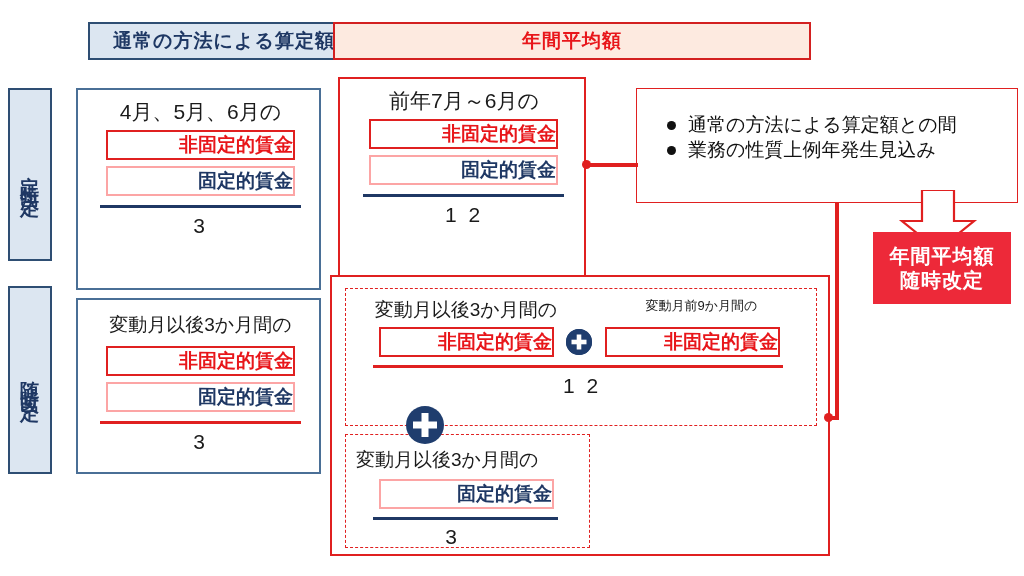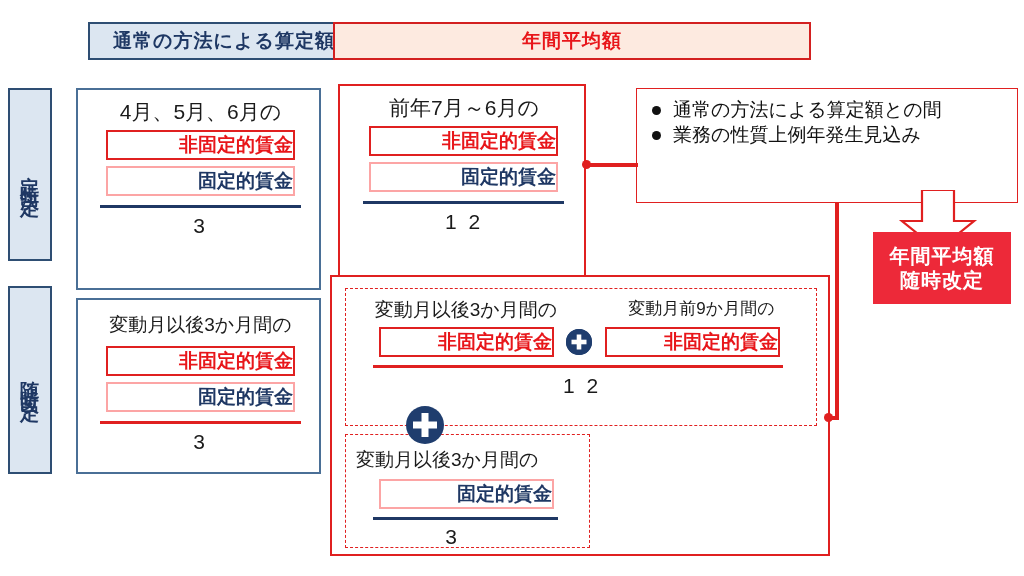--- a/index.html
+++ b/index.html
@@ -92,21 +92,21 @@
     background:#1f3d6e;
     display:flex;align-items:center;justify-content:center;
   }
 
   
   .callout{
     background:#ffffff;
     border:1.5px solid #e02020;
     padding:8px 10px 6px 12px;
   }
-  .callout ul{margin:0;padding:0;list-style:none;}
+  .callout ul{margin:15px;padding:0;list-style:none;}
   .callout li{
     position:relative;
     padding-left:24px;
     color:#111;
     line-height:1.32;
   }
   .callout li::before{
     content:"";
     position:absolute;left:3px;top:0.46em;
     width:9px;height:9px;border-radius:50%;
@@ -159,21 +159,21 @@
     <div class="abs pill pill-red" style="left:28px;top:40px;width:189px;height:30px;font-size:19px;">
       <span>非固定的賃金</span>
     </div>
     <div class="abs pill pill-blue" style="left:28px;top:76px;width:189px;height:30px;font-size:19px;">
       <span>固定的賃金</span>
     </div>
     <div class="abs frac-bar navy" style="left:22px;top:115px;width:201px;"></div>
     <div class="abs denom" style="left:0;top:124px;width:245px;font-size:21px;">3</div>
   </div>
 
-  <div class="abs card-red" style="left:338px;top:84px;width:248px;height:208px;">
+  <div class="abs card-red" style="left:338px;top:77px;width:248px;height:208px;">
     <div class="abs caption" style="left:0;top:8px;width:248px;font-size:21px;">前年7月～6月の</div>
     <div class="abs pill pill-red" style="left:29px;top:40px;width:189px;height:30px;font-size:19px;">
       <span>非固定的賃金</span>
     </div>
     <div class="abs pill pill-blue" style="left:29px;top:76px;width:189px;height:30px;font-size:19px;">
       <span>固定的賃金</span>
     </div>
     <div class="abs frac-bar navy" style="left:23px;top:115px;width:201px;"></div>
     <div class="abs denom" style="left:0;top:124px;width:248px;font-size:21px;">1 2</div>
   </div>
@@ -187,21 +187,21 @@
       <span>固定的賃金</span>
     </div>
     <div class="abs frac-bar red" style="left:22px;top:121px;width:201px;"></div>
     <div class="abs denom" style="left:0;top:130px;width:245px;font-size:21px;">3</div>
   </div>
 
   <div class="abs card-red" style="left:330px;top:275px;width:500px;height:281px;"></div>
 
   <div class="abs card-dashed" style="left:345px;top:288px;width:472px;height:138px;">
     <div class="abs caption" style="left:10px;top:8px;width:220px;font-size:19px;">変動月以後3か月間の</div>
-    <div class="abs caption" style="left:248px;top:8px;width:215px;font-size:17px;">変動月前9か月間の</div>
+    <div class="abs caption" style="left:248px;top:8px;width:215px;font-size:13px;">変動月前9か月間の</div>
 
     <div class="abs pill pill-red" style="left:33px;top:38px;width:175px;height:30px;font-size:19px;">
       <span>非固定的賃金</span>
     </div>
 
     <div class="abs plus" style="left:220px;top:40px;width:26px;height:26px;position:absolute;">
       <svg width="26" height="26" viewBox="0 0 26 26">
         <circle cx="13" cy="13" r="13" fill="#1f3d6e"></circle>
         <rect x="5.5" y="10.7" width="15" height="4.6" fill="#ffffff"></rect>
         <rect x="10.7" y="5.5" width="4.6" height="15" fill="#ffffff"></rect>

